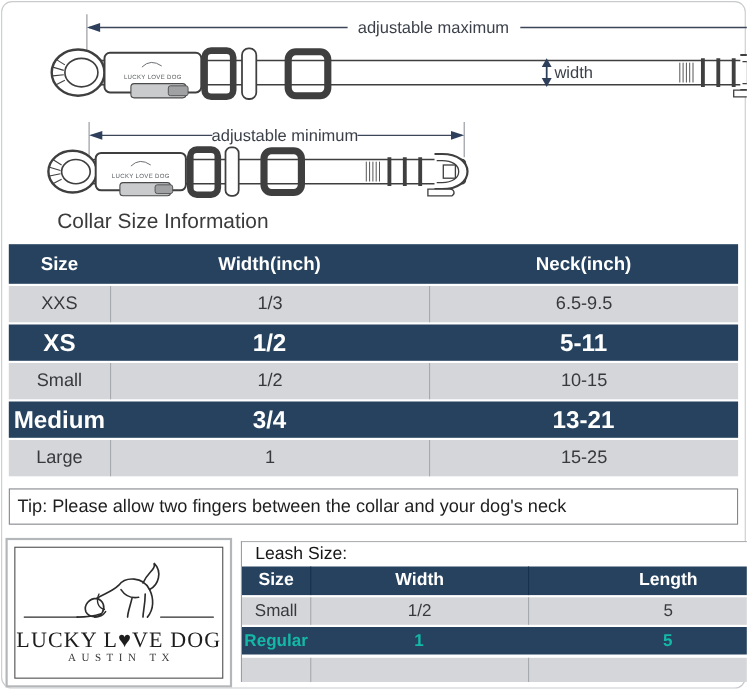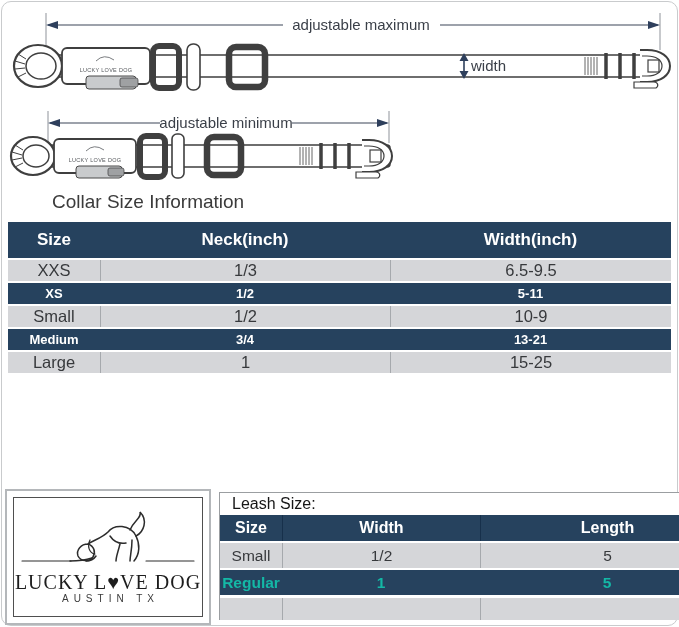--- a/index.html
+++ b/index.html
@@ -1,46 +1,46 @@
 <!DOCTYPE html>
 <html><head>
 <meta charset="utf-8">
 <style>
   * { margin:0; padding:0; box-sizing:border-box; }
   html,body { width:679px; height:627px; background:#fff; font-family:"Liberation Sans", sans-serif; }
   .page { position:relative; width:679px; height:627px; background:#fff; overflow:hidden; }
   .frame { position:absolute; inset:1px; border:1px solid #c9cbcd; border-radius:10px; pointer-events:none; }
 
   
-  .diagram { position:absolute; left:0; top:0; width:660px; height:192px; }
+  .diagram { position:absolute; left:0; top:0; width:660px; height:192px;padding-left:33px; }
   .diagram svg text { font-family:"Liberation Sans", sans-serif; }
   .dim-label { font-size:15px; fill:#3a3f48; }
   .buckle-label { font-size:5.5px; fill:#55585c; letter-spacing:.3px; font-family:"Liberation Serif", serif; }
 
   
   .collar-heading { position:absolute; left:11px; top:191px; font-size:19px; color:#3b3b3b; font-weight:400;margin-left:41px; }
 
   
   .collar-table { position:absolute; left:8px; top:222px; width:663px; }
-  .trow { display:grid; grid-template-columns:92px 290px 1fr; height:21px; margin-bottom:2px; }
+  .trow { display:grid; grid-template-columns:92px 290px 1fr; height:33px; margin-bottom:2px; }
   .trow .cell { display:flex; align-items:center; justify-content:center; }
   .thead { height:36px; background:var(--navy); color:#fff; font-weight:bold; font-size:17px; margin-bottom:2px; }
   .light { background:var(--lgray); color:#37393c; font-size:16.5px; }
   .light .cell + .cell { border-left:1px solid #a6a9ad; }
-  .dark { background:var(--navy); color:#fff; font-weight:bold; font-size:13px; }
+  .dark { background:var(--navy); color:#fff; font-weight:bold; font-size:22px; }
 
   
   .tip-box { position:absolute; left:8px; top:444px; width:663px; height:33px; border:1px solid #84878b;
              background:#fff; display:flex; align-items:center; padding-left:7px; font-size:16.5px; color:#1e1e1e; }
 
   
   .logo-box { position:absolute; left:5px; top:489px; width:206px; height:136px; border:2px solid #b4b7ba; background:#fff; padding:6px; }
   .logo-inner { width:100%; height:100%; border:1px solid #4f4f4f; display:flex; flex-direction:column; align-items:center; justify-content:center; padding-top:0; }
   .logo-brand { font-family:"Liberation Serif", serif; font-size:20px; letter-spacing:1px; color:#1d1d1d; line-height:1.05; }
-  .logo-sub { font-family:Liberation Sans, sans-serif; font-size:10px; letter-spacing:5px; color:#3a3a3a; margin-top:0; padding-left:5px; }
+  .logo-sub { font-family:Liberation Serif, serif; font-size:10px; letter-spacing:5px; color:#3a3a3a; margin-top:0; padding-left:5px; }
 
   
   .leash-table { position:absolute; left:219px; top:492px; width:516px; border:1px solid #9b9ea1; border-bottom:none; background:#fff; }
   .leash-title { height:22px; display:flex; align-items:center; padding-left:12px; font-size:16px; color:#161616; background:#fff; }
   .l-row { display:grid; grid-template-columns:62px 198px 1fr; }
   .l-head { height:26px; background:var(--navy); color:#fff; font-weight:bold; font-size:16px; }
   .l-head .cell + .cell { border-left:1px solid #17304b; }
   .l-light { height:25px; background:var(--lgray); color:#37393c; font-size:15.5px; margin-top:2px; }
   .l-light .cell + .cell { border-left:1px solid #a6a9ad; }
   .l-dark { height:25px; background:var(--navy); color:#14b8a6; font-weight:bold; font-size:15.5px; margin-top:2px; }
@@ -166,50 +166,51 @@
         <path d="M356,172 h20 c4,0 5,4 2,6 h-22 z" fill="#fff" stroke="#3f3f3f" stroke-width="1.2"></path>
       </g>
     </svg>
   </div>
 
   <div class="collar-heading">Collar Size Information</div>
 
   <div class="collar-table">
     <div class="trow thead">
       <div class="cell">Size</div>
+      <div class="cell">Width(inch)</div>
       <div class="cell">Neck(inch)</div>
-      <div class="cell">Width(inch)</div>
     </div>
     <div class="trow light">
       <div class="cell">XXS</div>
       <div class="cell">1/3</div>
       <div class="cell">6.5-9.5</div>
     </div>
     <div class="trow dark">
       <div class="cell">XS</div>
       <div class="cell">1/2</div>
       <div class="cell">5-11</div>
     </div>
     <div class="trow light">
       <div class="cell">Small</div>
       <div class="cell">1/2</div>
-      <div class="cell">10-9</div>
+      <div class="cell">10-15</div>
     </div>
     <div class="trow dark">
       <div class="cell">Medium</div>
       <div class="cell">3/4</div>
       <div class="cell">13-21</div>
     </div>
     <div class="trow light">
       <div class="cell">Large</div>
       <div class="cell">1</div>
       <div class="cell">15-25</div>
     </div>
   </div>
 
+  <div class="tip-box">Tip: Please allow two fingers between the collar and your dog's neck</div>
 
   <div class="logo-box">
     <div class="logo-inner">
       <svg width="182" height="62" viewBox="0 0 182 62">
         <g fill="none" stroke="#2c2c2c" stroke-width="1.5" stroke-linecap="round">
           <line x1="5" y1="51" x2="54" y2="51" stroke-width="1.1"></line>
           <line x1="129" y1="51" x2="177" y2="51" stroke-width="1.1"></line>
           <path d="M113,20 C117,10 125,8 123,2 C131,10 127,22 119,26"></path>
           <path d="M119,26 C113,14 97,14 91,22 C85,28 77,30 71,34"></path>
           <path d="M71,34 C64,34 59,40 61,46 C64,52 73,52 76,47 C79,42 77,36 71,34"></path>

